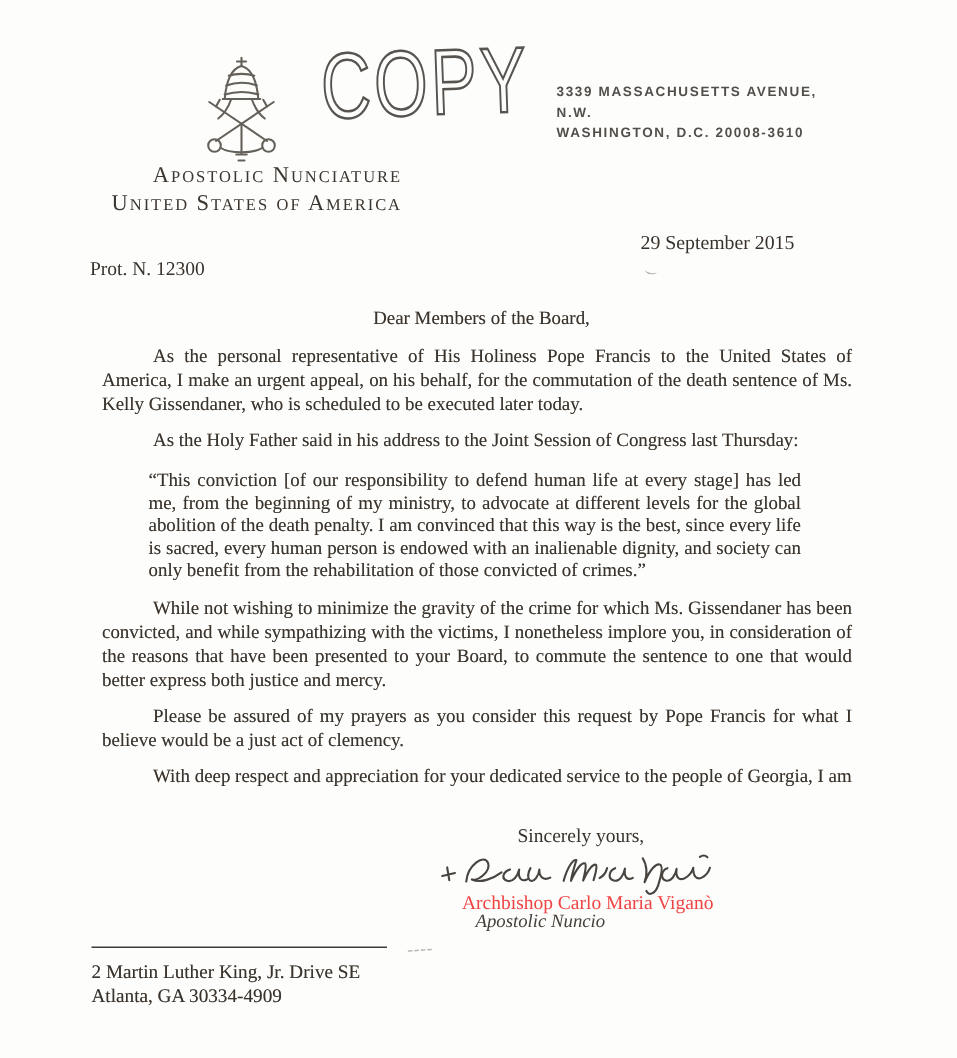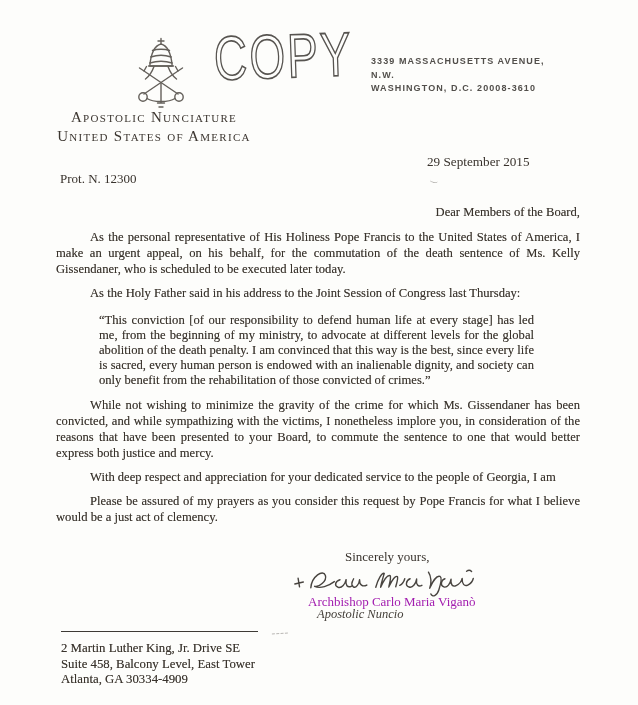--- a/index.html
+++ b/index.html
@@ -28,53 +28,53 @@
   .lh-address{
     position:absolute;left:371px;top:55px;width:200px;
     text-align:left;
     font-family:"Liberation Sans", sans-serif;
     font-size:9px;font-weight:bold;
     letter-spacing:1.1px;line-height:13.5px;
     color:#524f4b;
   }
   .org{
     position:absolute;left:40px;top:108px;width:228px;
-    text-align:center;
+    text-align:right;
     font-variant:small-caps;
     font-size:15px;line-height:19px;letter-spacing:1.3px;
     color:#3c3630;
   }
   
   .prot{position:absolute;left:60px;top:171px;font-size:13px;}
   .date{position:absolute;left:427px;top:154px;font-size:13.2px;}
   .date-smudge{
     position:absolute;left:430px;top:178px;width:8px;height:4px;
     border-bottom:1.5px solid #8d8a86;border-radius:60%;
     transform:rotate(10deg);opacity:.65;
   }
   
   .body{
     position:absolute;left:56px;top:204px;width:524px;
     font-size:12.6px;line-height:16px;
     text-align:justify;
     color:#3a342d;
     text-shadow:0 0 .4px rgba(58,52,45,.5);
   }
-  .salutation{margin:0 0 9px;text-indent:6px;text-align:right;}
-  .body p.para{margin:0 0 8px;text-indent:34px;}
+  .salutation{margin:0 0 9px;text-indent:6px;text-align:center;}
+  .body p.para{margin:0 12px 8px;text-indent:34px;}
   .body p.single{text-align:left;font-family:Liberation Serif, serif;}
   .pull-quote{
     margin:12px 46px 9px 43px;
     line-height:15px;
     text-align:justify;
   }
   
   .valediction{position:absolute;left:345px;top:549px;font-size:13px;}
   .signature{position:absolute;left:284px;top:567px;width:208px;height:32px;}
-  .signer-name{position:absolute;left:308px;top:594px;font-size:13px;color:#a21caf;text-align:right;}
+  .signer-name{position:absolute;left:308px;top:594px;font-size:13px;color:#ef4444;text-align:right;}
   .signer-title{position:absolute;left:317px;top:607px;font-size:12.5px;font-style:italic;color:#45403a;}
   
   .divider{position:absolute;left:61px;top:631px;width:197px;border-top:1.5px solid #3e3a35;}
   .divider-smudge{
     position:absolute;left:272px;top:633px;width:16px;height:3px;
     border-top:1px dashed #9d9a96;transform:rotate(-4deg);opacity:.7;
   }
   .recipient{
     position:absolute;left:61px;top:641px;
     font-size:12.8px;line-height:15.6px;
@@ -123,22 +123,22 @@
   <div class="prot">Prot. N. 12300</div>
   <div class="date">29 September 2015</div>
   <div class="date-smudge"></div>
 
   <div class="body">
     <p class="salutation">Dear Members of the Board,</p>
     <p class="para">As the personal representative of His Holiness Pope Francis to the United States of America, I make an urgent appeal, on his behalf, for the commutation of the death sentence of Ms. Kelly Gissendaner, who is scheduled to be executed later today.</p>
     <p class="para single">As the Holy Father said in his address to the Joint Session of Congress last Thursday:</p>
     <p class="pull-quote">“This conviction [of our responsibility to defend human life at every stage] has led me, from the beginning of my ministry, to advocate at different levels for the global abolition of the death penalty. I am convinced that this way is the best, since every life is sacred, every human person is endowed with an inalienable dignity, and society can only benefit from the rehabilitation of those convicted of crimes.”</p>
     <p class="para">While not wishing to minimize the gravity of the crime for which Ms. Gissendaner has been convicted, and while sympathizing with the victims, I nonetheless implore you, in consideration of the reasons that have been presented to your Board, to commute the sentence to one that would better express both justice and mercy.</p>
+    <p class="para">Please be assured of my prayers as you consider this request by Pope Francis for what I believe would be a just act of clemency.</p>
     <p class="para single">With deep respect and appreciation for your dedicated service to the people of Georgia, I am</p>
-    <p class="para">Please be assured of my prayers as you consider this request by Pope Francis for what I believe would be a just act of clemency.</p>
   </div>
 
   <div class="valediction">Sincerely yours,</div>
 
   <svg class="signature" viewBox="0 0 206 34" xmlns="http://www.w3.org/2000/svg">
     <g stroke="#35302b" fill="none" stroke-width="1.5" stroke-linecap="round" stroke-linejoin="round" opacity="0.9">
       <path d="M4 18 l9 -2 M7.5 12 l1.5 9"></path>
       <path d="M21 22 C22 10 34 2 36.5 9 C38.5 15 29 22 25 20.5 C31 23.5 40 20 46 15.5"></path>
       <path d="M52 13.5 C47 15 45.5 20 50 21.5 C54 22.7 57.5 18 58.5 13.5 C57.5 19.5 60 22.3 64 20.5 M66.5 12.5 C64.5 16 64.2 19.8 66.2 21.2 C69 23 72.5 17.5 72.8 13.5 C72.5 19 76 21.5 80.5 19.2"></path>
       <path d="M90 21.5 C92.5 12.5 96.5 6 99 6.8 C97.2 12.8 95.3 19 95.2 21.5 C99 13 103 8.2 105.3 9.2 C106.5 11 104.8 17 103.8 21.3 C107.5 13.2 111 9 113 10.2 C114 12 112.2 17.2 111.2 21 M115.5 19.5 C118 18.3 120 15.5 120.8 12.5"></path>
@@ -149,17 +149,16 @@
     </g>
   </svg>
 
   <div class="signer-name">Archbishop Carlo Maria Viganò</div>
   <div class="signer-title">Apostolic Nuncio</div>
 
   <div class="divider"></div>
   <div class="divider-smudge"></div>
   <div class="recipient">
     <div>2 Martin Luther King, Jr. Drive SE</div>
-    <div>Suite 458, Balcony Level, East Tower</div>
     <div>Atlanta, GA 30334-4909</div>
   </div>
 
 </div>
 
 </body></html>

